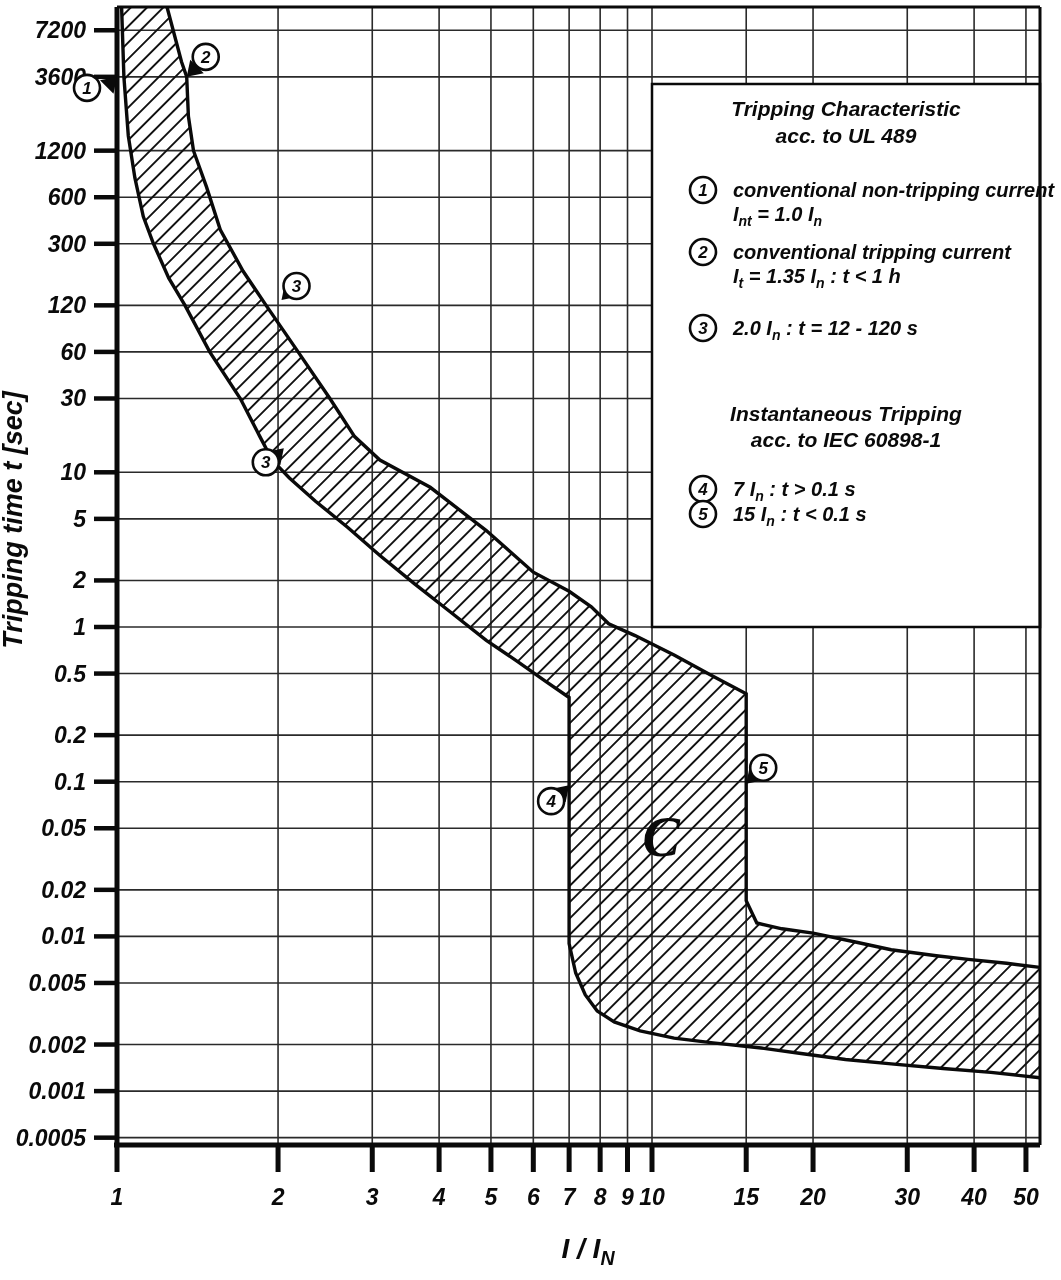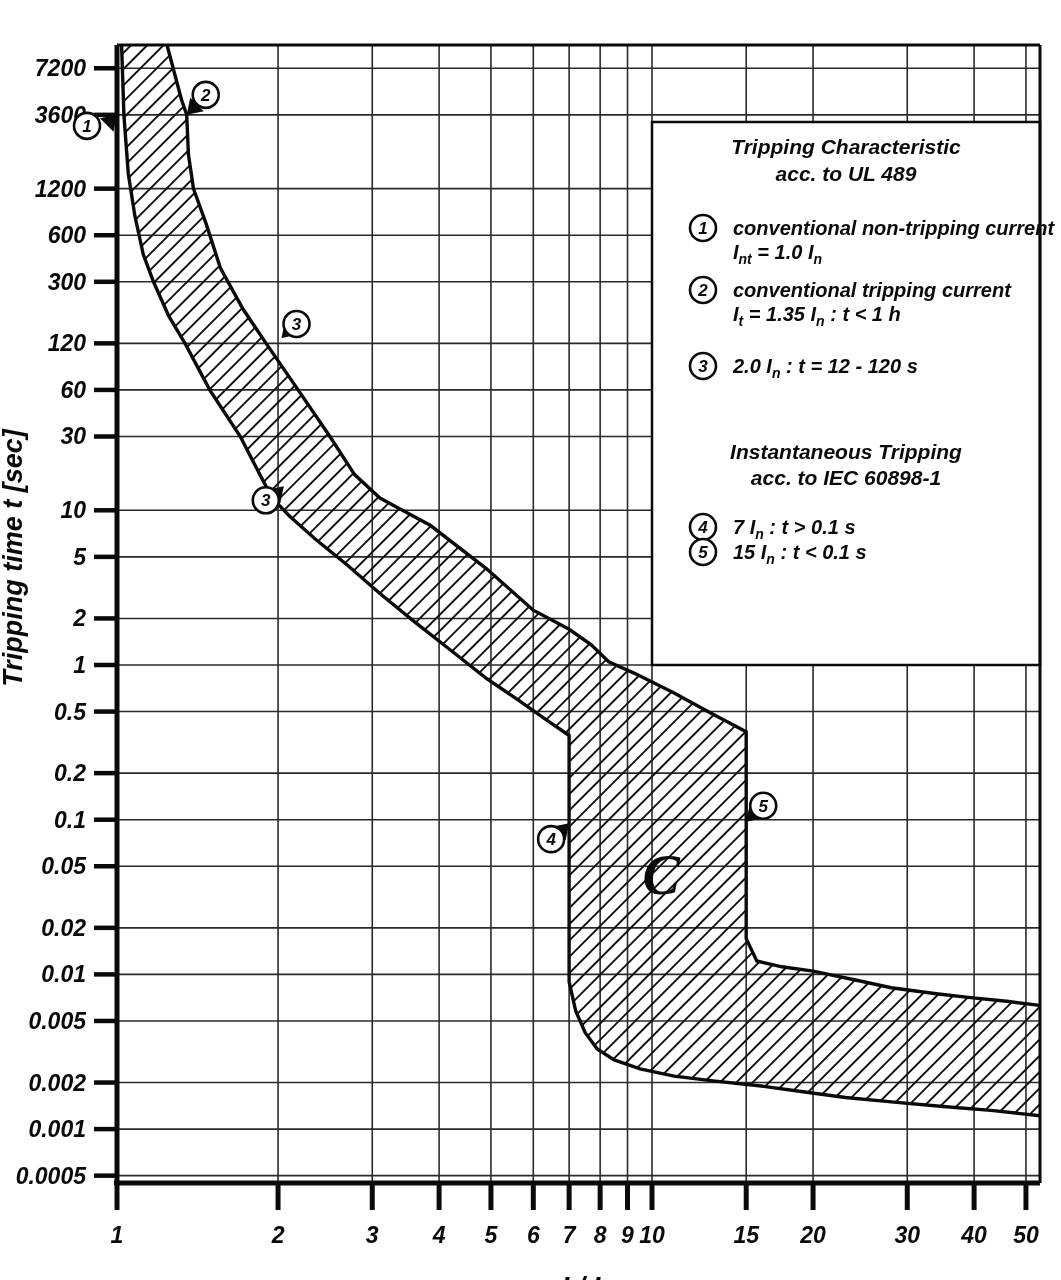--- a/index.html
+++ b/index.html
@@ -1,17 +1,17 @@
 <!DOCTYPE html>
 <html><head>
 <meta charset="utf-8">
 <style>
   html,body{margin:0;padding:0;background:#ffffff;}
   body{width:1061px;height:1280px;overflow:hidden;}
-  #chart-wrap{width:1061px;height:1096px;margin-top:38px;}
+  #chart-wrap{width:1061px;height:1096px;}
   svg text{
     font-family:"Liberation Sans", sans-serif;
     font-style:italic;
     font-weight:bold;
     fill:#0a0a0a;
   }
   svg text.serif-c{
     font-family:"Liberation Serif", serif;
   }
 </style>

